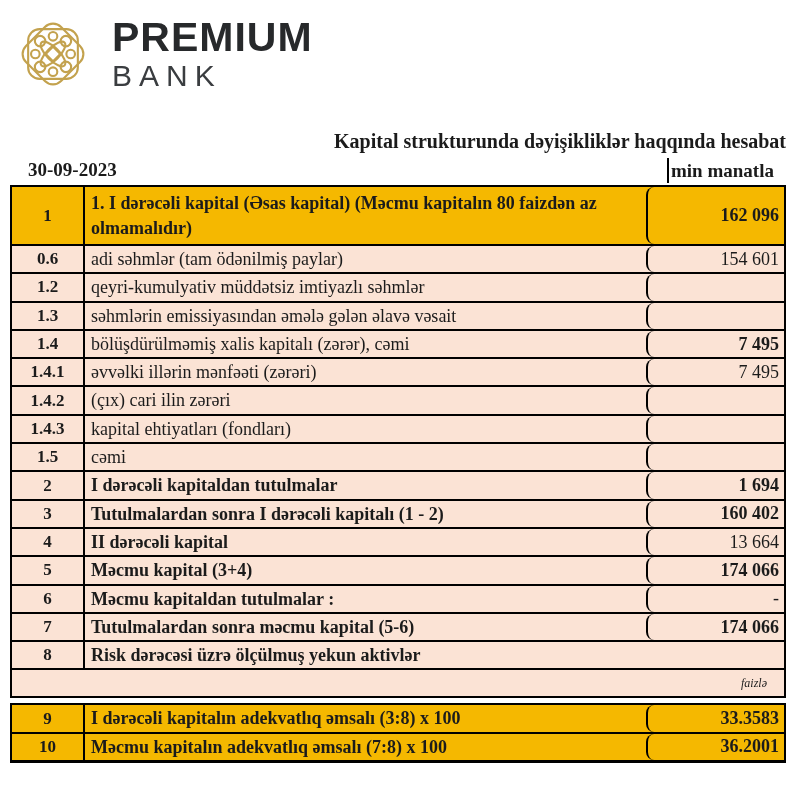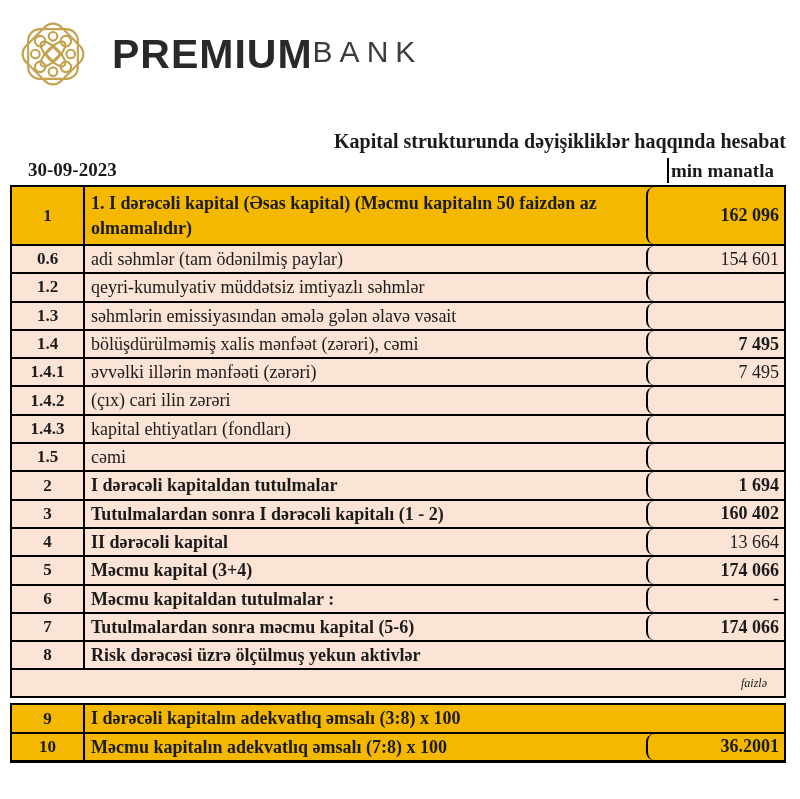--- a/index.html
+++ b/index.html
@@ -6,21 +6,21 @@
   body{
     width:800px;height:799px;background:#ffffff;overflow:hidden;
     font-family:"Liberation Serif", serif;color:#1b1b1b;
     --highlight:#f5b800; --rowfill:#fbe3d5; --border:#000000; --gold:#c3a24e;
   }
   .page{width:800px;height:799px;position:relative;}
 
   
   .brand-row{display:flex;align-items:center;gap:16px;padding:8px 0 0 10px;height:92px;}
   .logo{width:86px;height:86px;flex:0 0 86px;}
-  .brand-text{display:flex;flex-direction:row;line-height:1;}
+  .brand-text{display:flex;flex-direction:column;line-height:1;}
   .brand-name{
     font-family:"Liberation Sans", sans-serif;font-weight:800;font-size:41px;
     letter-spacing:1px;color:#27292b;
   }
   .brand-sub{
     font-family:"Liberation Sans", sans-serif;font-weight:400;font-size:30px;
     letter-spacing:7px;color:#3a3d40;margin-top:3px;
   }
 
   
@@ -94,41 +94,41 @@
   <div class="title">Kapital strukturunda dəyişikliklər haqqında hesabat</div>
 
   <div class="meta-row">
     <span class="meta-date">30-09-2023</span>
     <span class="meta-unit">min manatla</span>
   </div>
 
   <div class="tbl" id="rows-main">
       <div class="row hl tall">
         <div class="c-no">1</div>
-        <div class="c-label b">1. I dərəcəli kapital (Əsas kapital) (Məcmu kapitalın 50 faizdən  az olmamalıdır)</div>
+        <div class="c-label b">1. I dərəcəli kapital (Əsas kapital) (Məcmu kapitalın 80 faizdən  az olmamalıdır)</div>
         <div class="c-val b">162 096</div>
       </div>
       <div class="row">
         <div class="c-no">0.6</div>
         <div class="c-label">adi səhmlər (tam ödənilmiş paylar)</div>
         <div class="c-val">154 601</div>
       </div>
       <div class="row">
         <div class="c-no">1.2</div>
         <div class="c-label">qeyri-kumulyativ müddətsiz imtiyazlı səhmlər</div>
         <div class="c-val"></div>
       </div>
       <div class="row">
         <div class="c-no">1.3</div>
         <div class="c-label">səhmlərin emissiyasından əmələ gələn  əlavə vəsait</div>
         <div class="c-val"></div>
       </div>
       <div class="row">
         <div class="c-no">1.4</div>
-        <div class="c-label">bölüşdürülməmiş xalis mənfəət (zərəri), cəmi</div>
+        <div class="c-label">bölüşdürülməmiş xalis kapitalı (zərər), cəmi</div>
         <div class="c-val b">7 495</div>
       </div>
       <div class="row">
         <div class="c-no">1.4.1</div>
         <div class="c-label">əvvəlki illərin mənfəəti (zərəri)</div>
         <div class="c-val">7 495</div>
       </div>
       <div class="row">
         <div class="c-no">1.4.2</div>
         <div class="c-label">(çıx) cari ilin zərəri</div>
@@ -182,20 +182,21 @@
         <div class="note it">faizlə</div>
       </div>
     </div>
 
   <div class="tbl-gap"></div>
 
   <div class="tbl adequacy" id="rows-adequacy">
       <div class="row hl">
         <div class="c-no">9</div>
         <div class="c-label b">I dərəcəli  kapitalın  adekvatlıq əmsalı (3:8) x 100</div>
+        <div class="c-val b">33.3583</div>
       </div>
       <div class="row hl">
         <div class="c-no">10</div>
         <div class="c-label b">Məcmu kapitalın  adekvatlıq  əmsalı (7:8) x 100</div>
         <div class="c-val b">36.2001</div>
       </div>
     </div>
 
 </div>
 

